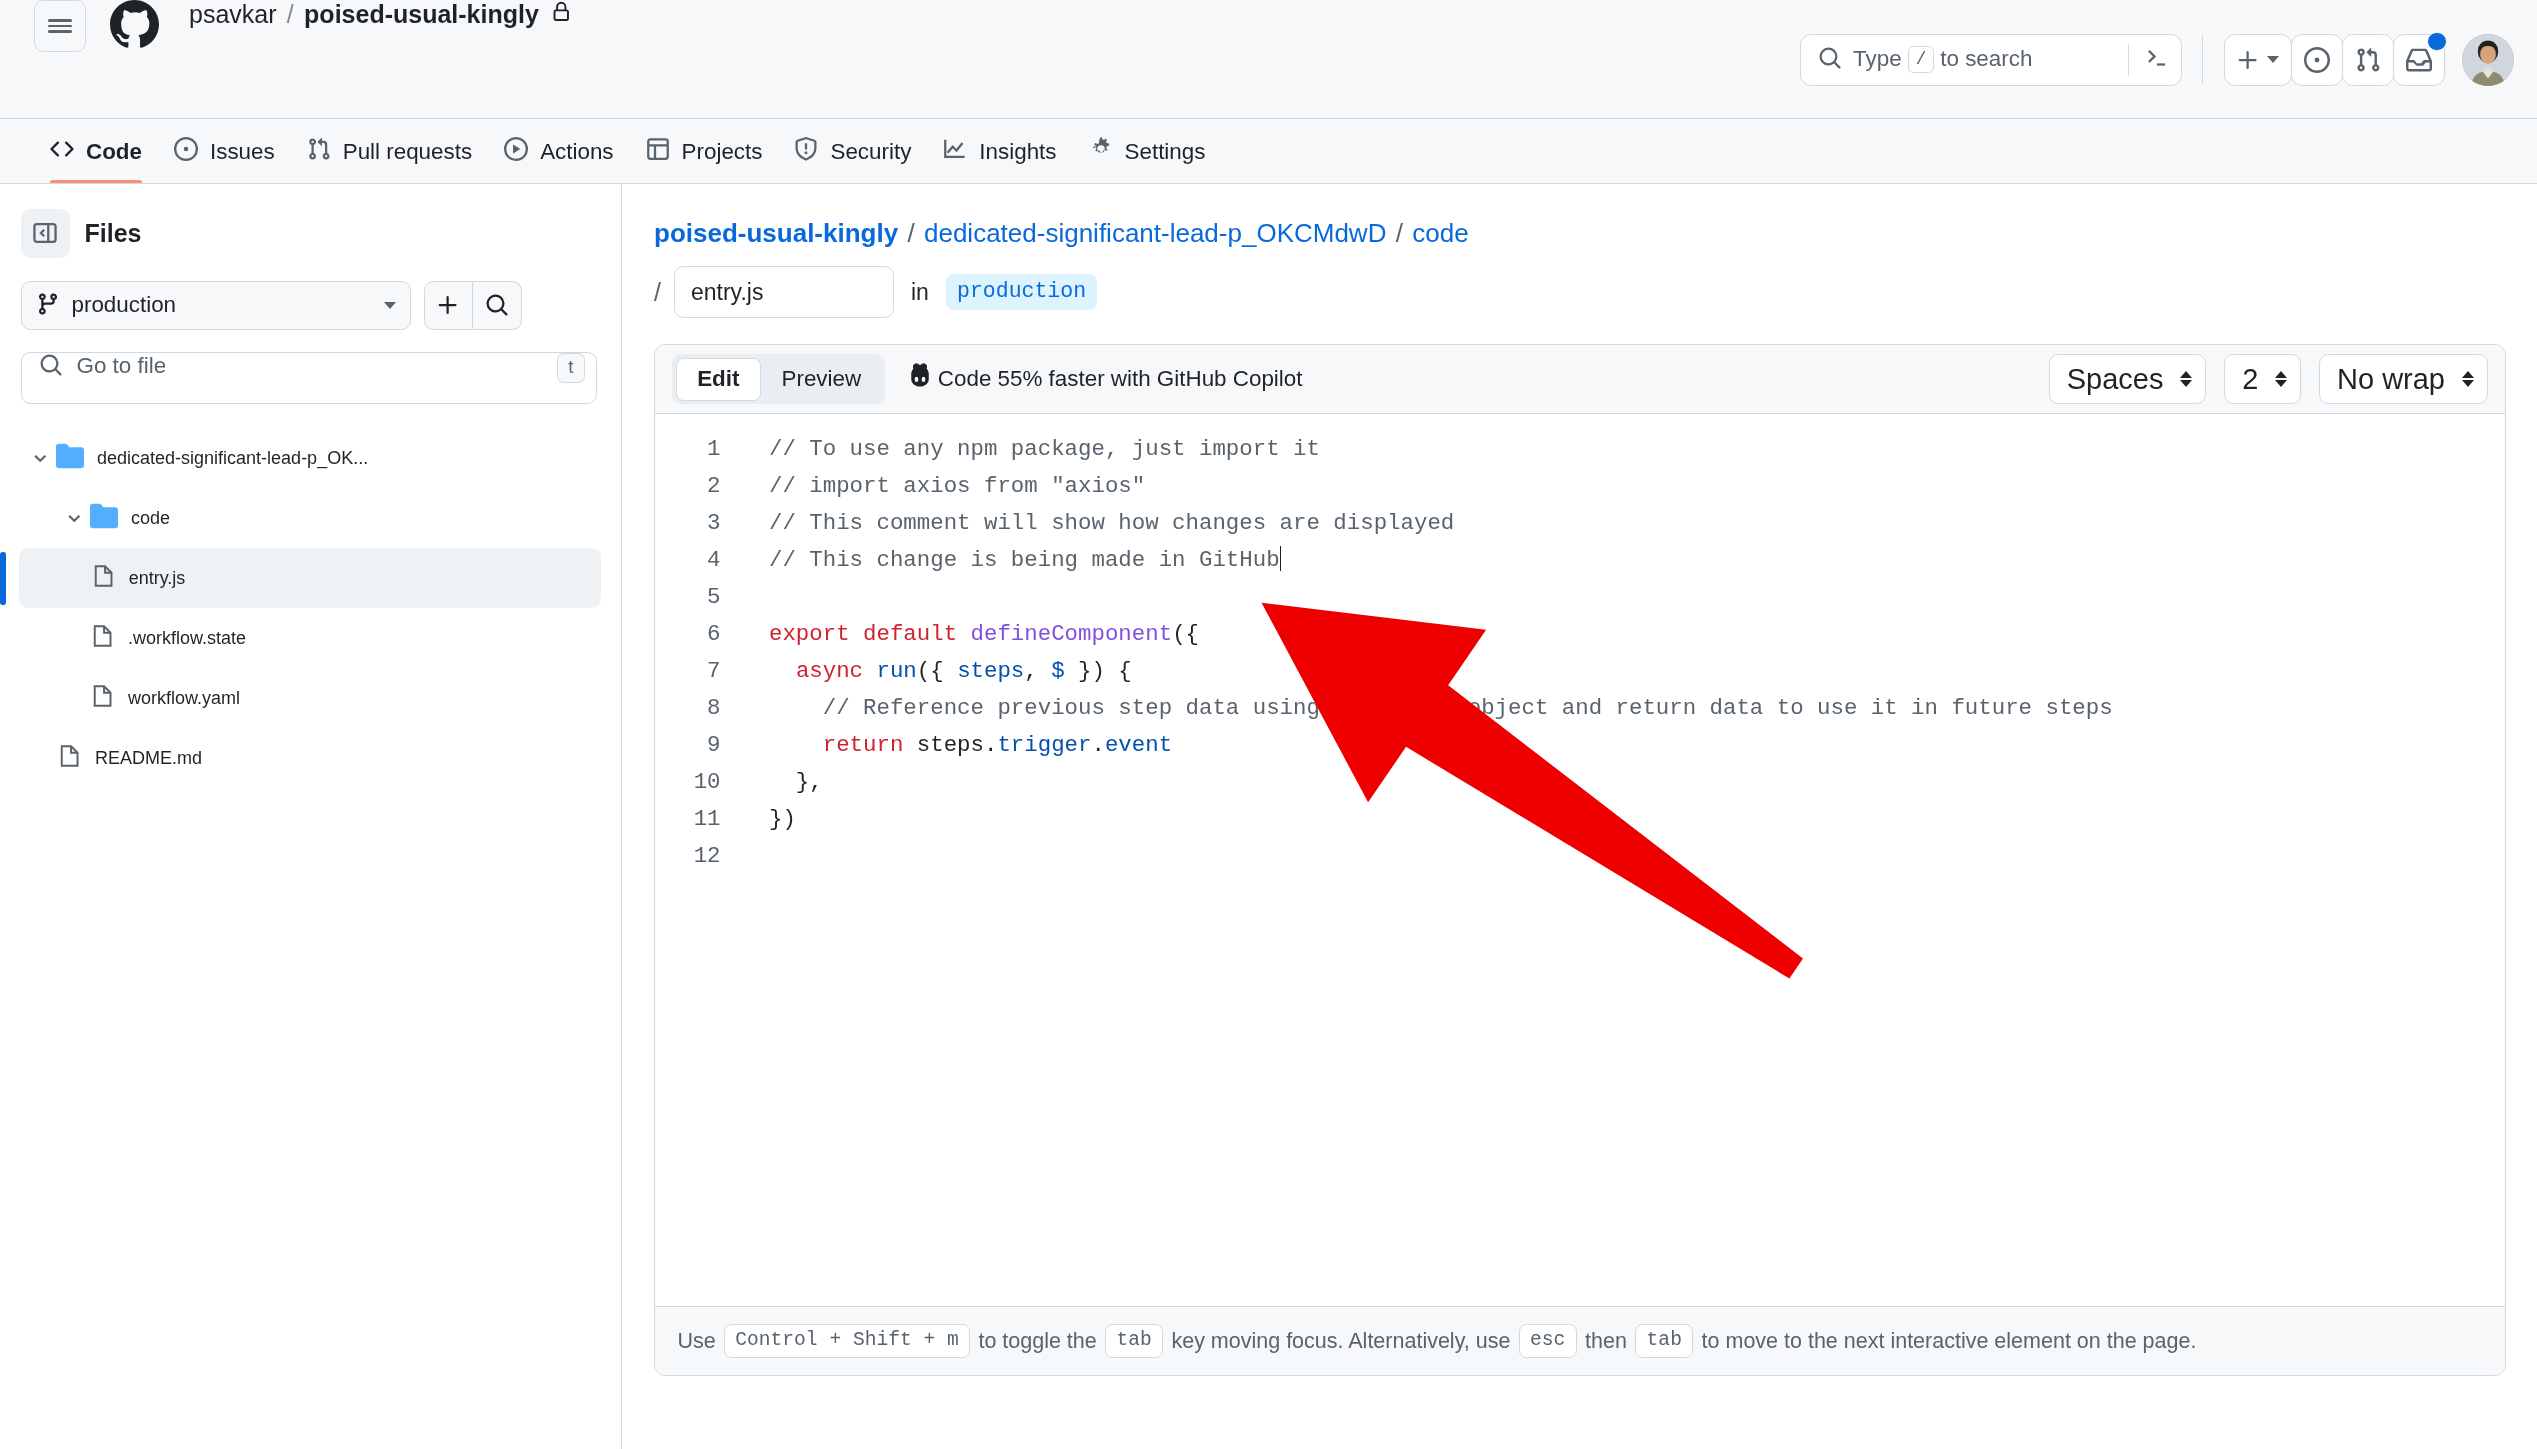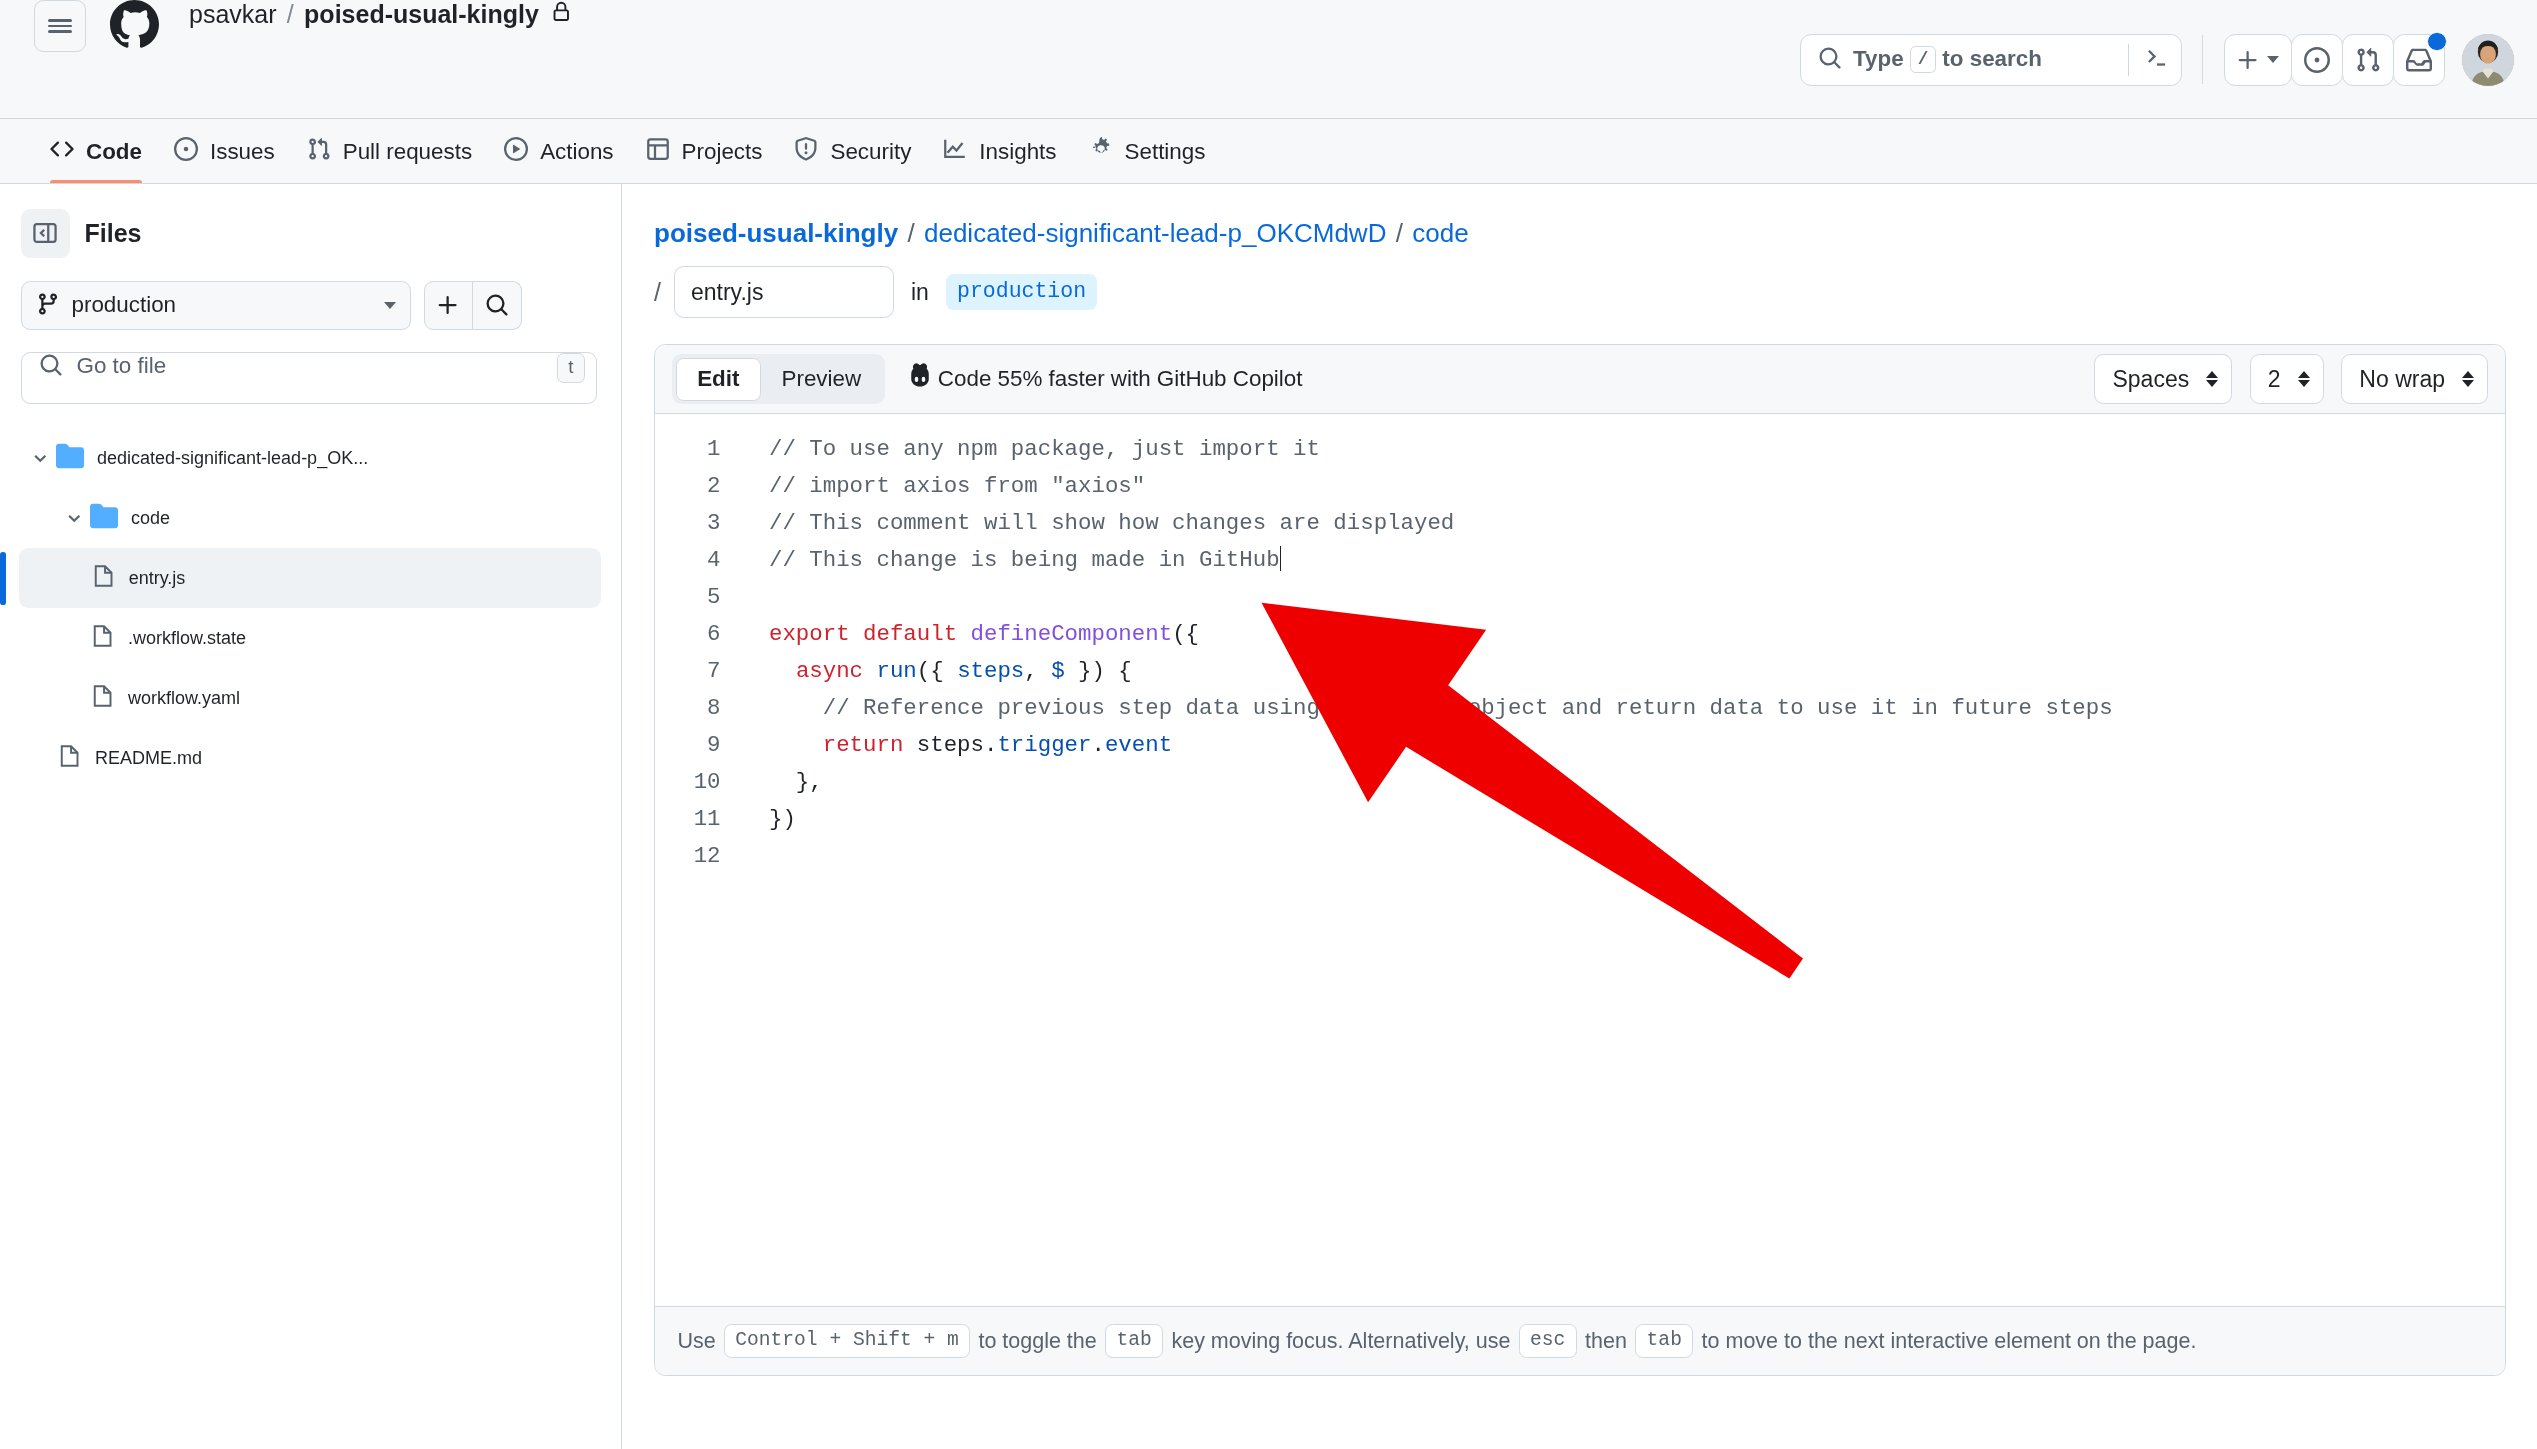--- a/index.html
+++ b/index.html
@@ -42,21 +42,21 @@
     font-size: 25px;
     color: #1f2328;
     white-space: nowrap;
   }
   .crumb-sep { color: #818b98; margin: 0 10.3px; font-size: 25px; }
   .crumb-repo { font-size: 25px; font-weight: bold; color: #1f2328; white-space: nowrap; }
   .lock-icon { margin-left: 12px; display: inline-block; vertical-align: -2.8px; }
 
   .header-right {
     position: absolute; right: 24px; top: 0; height: 119px;
-    display: flex; align-items: center; gap: 0; font-weight: bold;
+    display: flex; align-items: center; gap: 0;
   }
   .searchbox {
     width: 382px; height: 52px;
     border: 0.9px solid #d1d9e0;
     border-radius: 11.2px;
     background: #ffffff;
     display: flex; align-items: center;
     padding: 0 11.2px 0 17px;
     gap: 11.2px;
   }
@@ -249,21 +249,21 @@
     display: flex; align-items: center; justify-content: center;
     padding: 0 20.5px; font-size: 22.4px; color: #1f2328;
   }
   .seg.active { background: #fff; border: 0.9px solid #d1d9e0; font-weight: bold; }
   .copilot { display: flex; align-items: center; gap: 4px; font-size: 22.4px; color: #1f2328; }
   .tb-right { margin-left: auto; display: flex; gap: 17.7px; }
   .mini-select {
     height: 50px; border: 0.9px solid #d1d9e0; border-radius: 9.3px;
     background: #fff;
     display: flex; align-items: center; gap: 17px;
-    padding: 0 13px 0 17px; font-size: 23px;
+    padding: 0 13px 0 17px; font-size: 29px;
   }
   .sel-arrows { display: flex; flex-direction: column; gap: 2.8px; }
   .sel-arrows i {
     display: block; width: 0; height: 0;
     border-left: 6.5px solid transparent; border-right: 6.5px solid transparent;
   }
   .sel-arrows i.up { border-bottom: 7.5px solid #1f2328; }
   .sel-arrows i.dn { border-top: 7.5px solid #1f2328; }
 
   .code-area {

